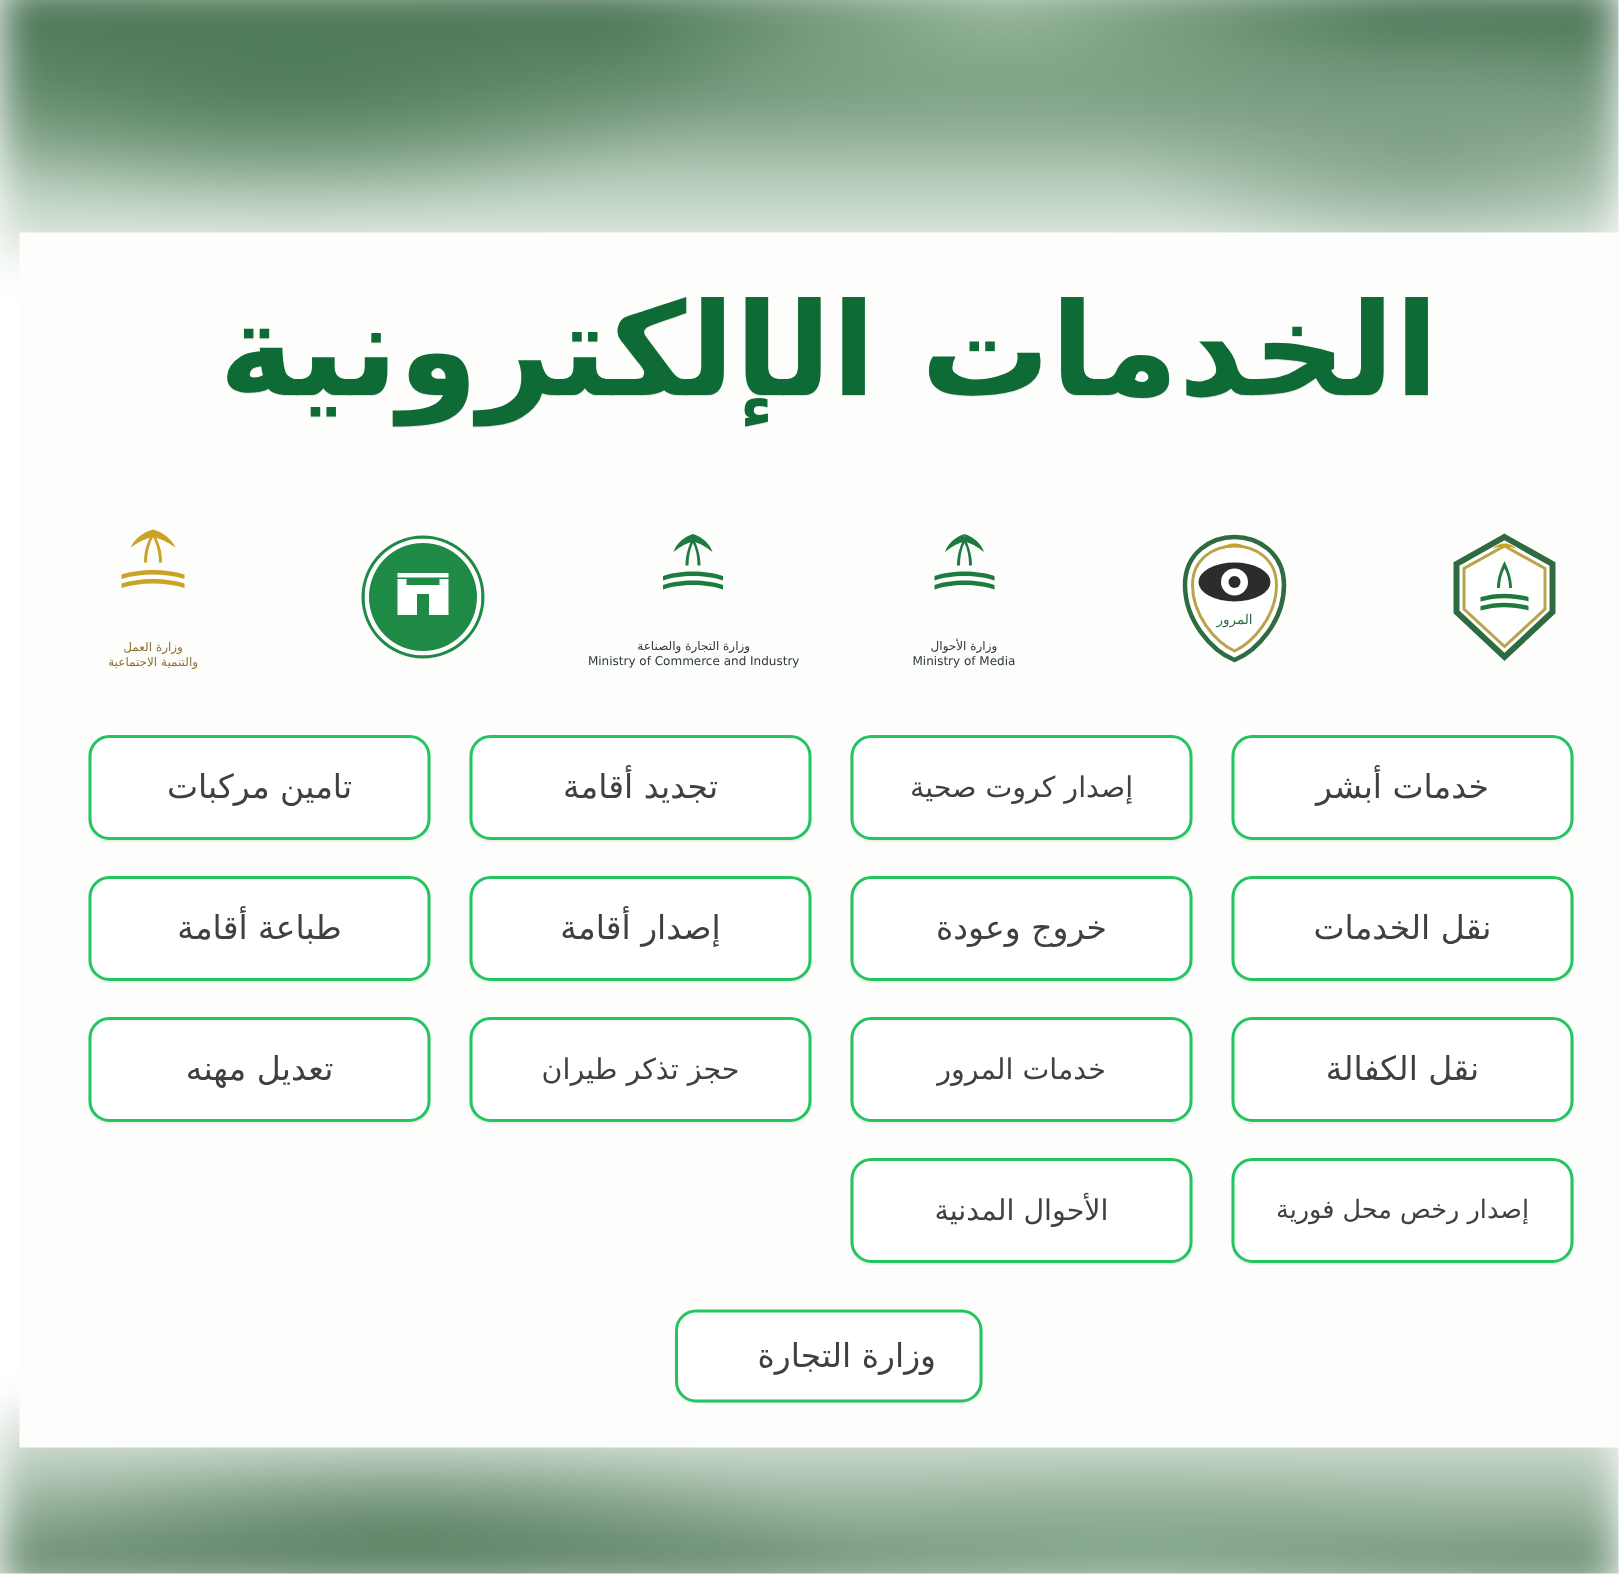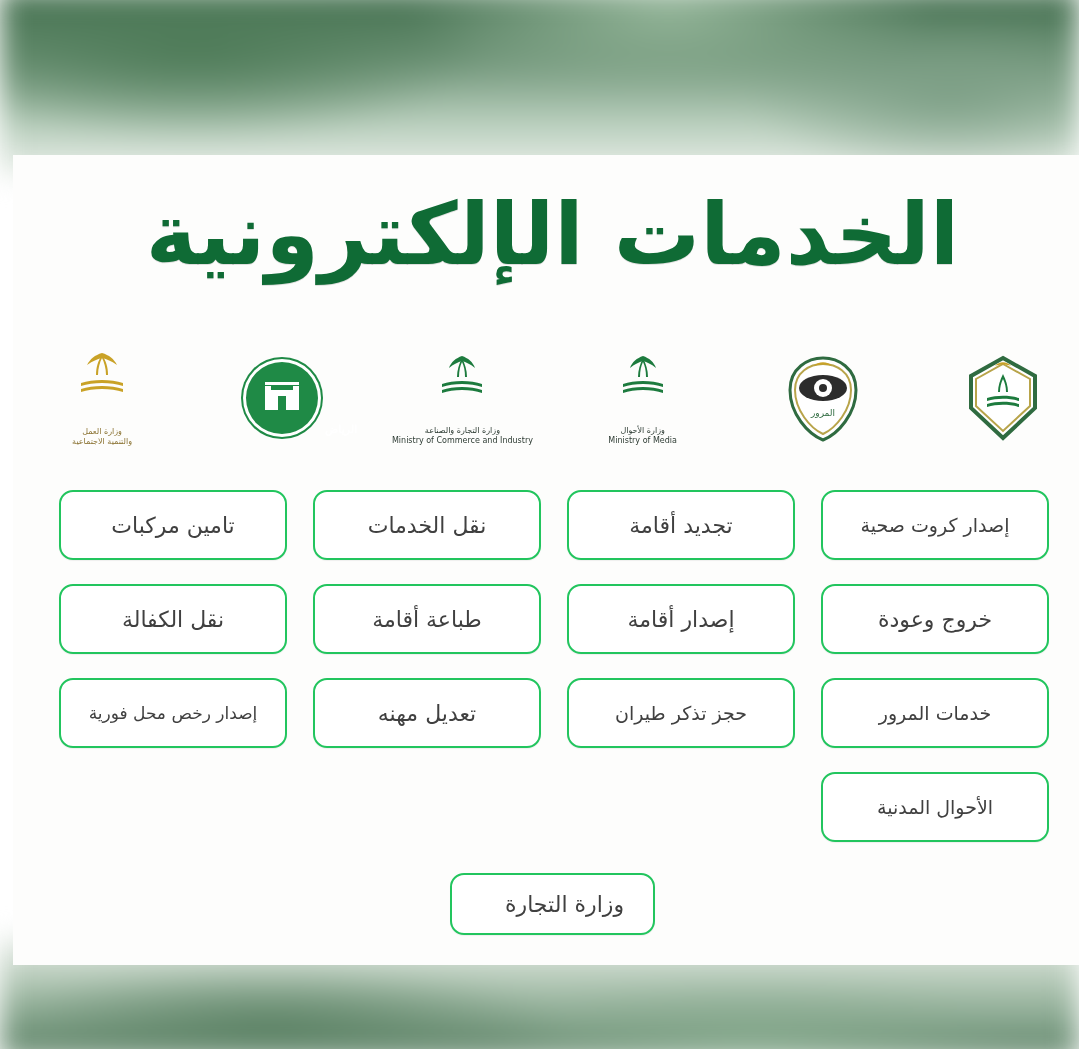--- a/index.html
+++ b/index.html
@@ -260,25 +260,26 @@
           <path d="M30 46 C40 43 52 43 62 46 L62 49 C52 46 40 46 30 49 Z" fill="#1d7b3e"></path>
           <path d="M30 52 C40 49 52 49 62 52 L62 55 C52 52 40 52 30 55 Z" fill="#1d7b3e"></path>
           <path d="M38 14 C42 9 50 9 54 14 C50 12 42 12 38 14 Z" fill="#c9a227"></path>
         </svg>
       </div>
 
     </div>
 
     <div class="grid">
 
+      <div class="pill">خدمات أبشر</div>
       <div class="pill small">إصدار كروت صحية</div>
 
       <div class="pill">تجديد أقامة</div>
+      <div class="pill">تامين مركبات</div>
       <div class="pill">نقل الخدمات</div>
-      <div class="pill">تامين مركبات</div>
       <div class="pill">خروج وعودة</div>
 
       <div class="pill">إصدار أقامة</div>
       <div class="pill">طباعة أقامة</div>
       <div class="pill">نقل الكفالة</div>
       <div class="pill small">خدمات المرور</div>
 
       <div class="pill small">حجز تذكر طيران</div>
       <div class="pill">تعديل مهنه</div>
       <div class="pill xsmall">إصدار رخص محل فورية</div>

